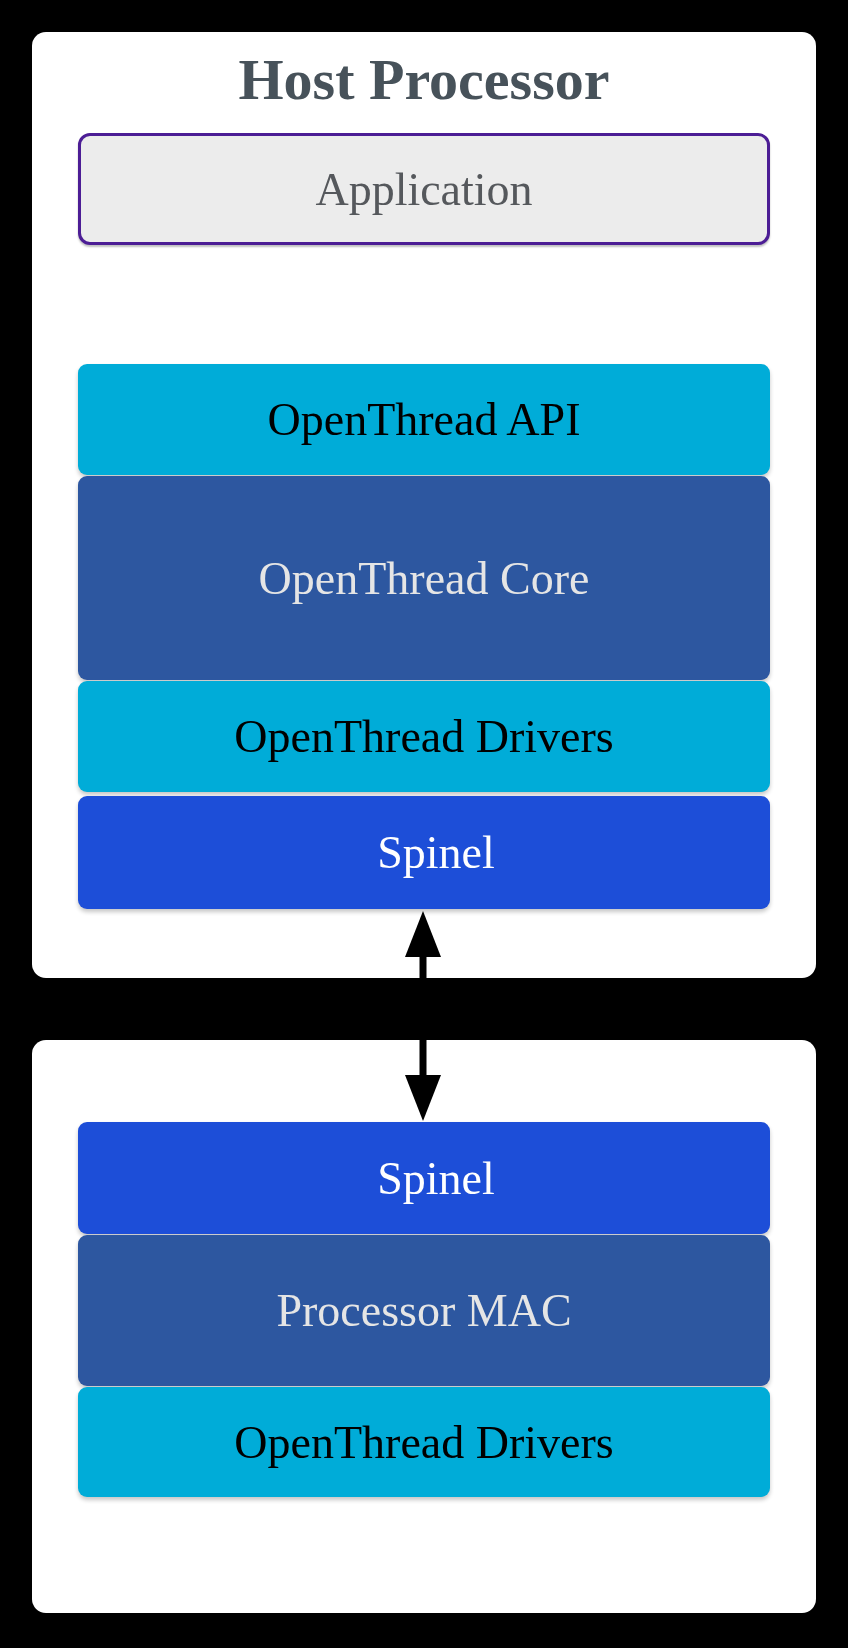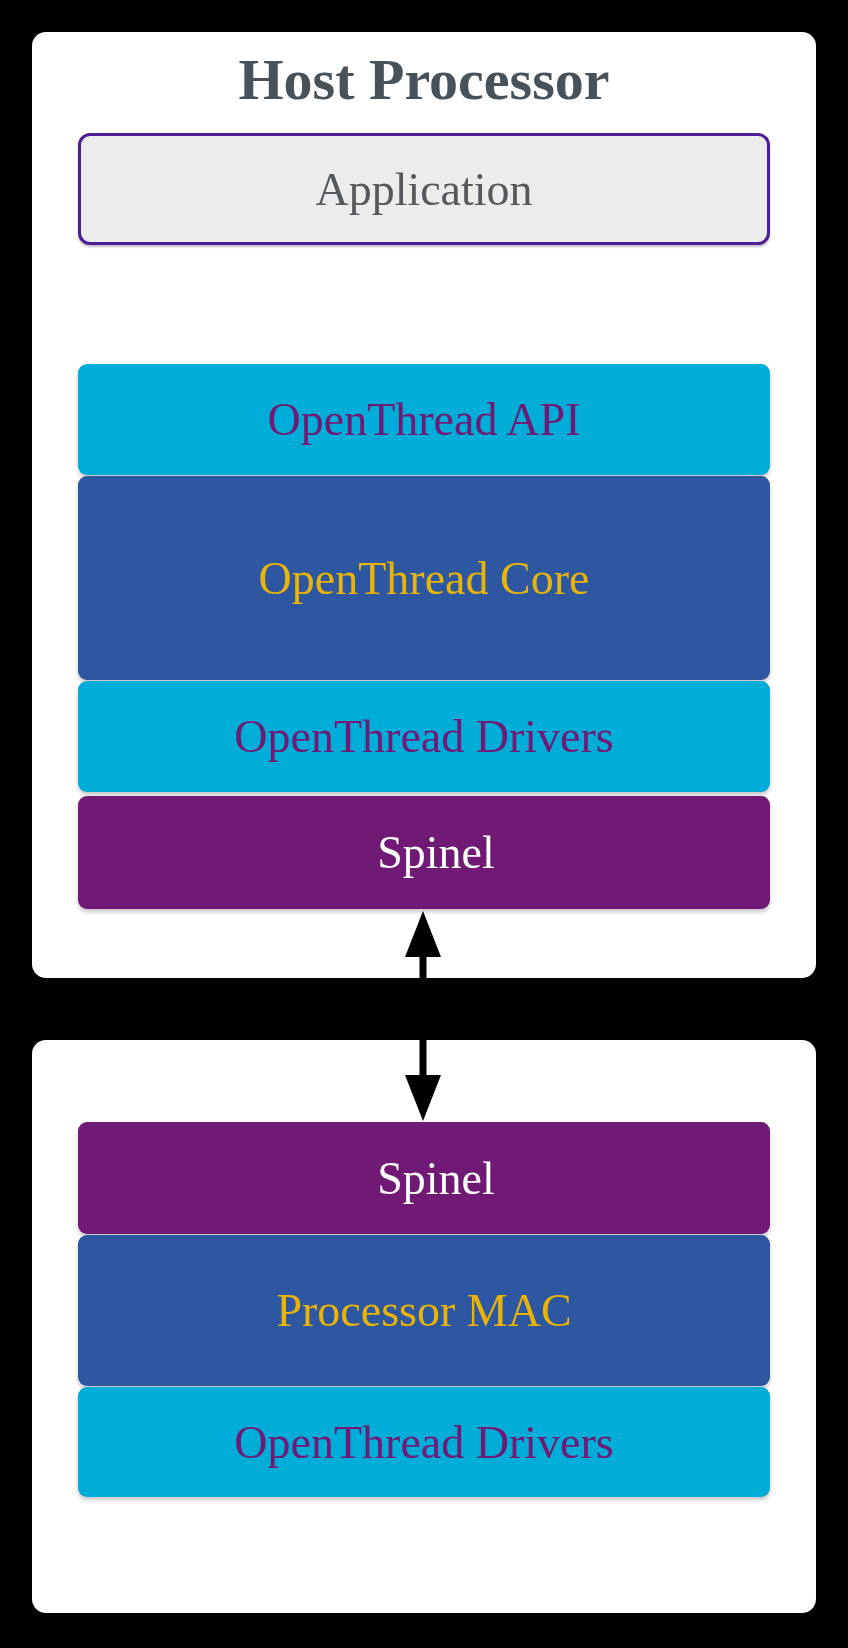--- a/index.html
+++ b/index.html
@@ -50,23 +50,23 @@
     font-size: 46px;
     border-radius: 9px;
   }
   .layer.external {
     background: #ECECEC;
     border: 3px solid #4c1d95;
     border-radius: 12px;
     color: #55585C;
     box-shadow: 0 2px 2px rgba(0,0,0,0.25);
   }
-  .layer.cyan { background: #00ACD8; color: #701a75; }
-  .layer.blue { background: #2D57A0; color: #eab308; }
-  .layer.red  { background: #701a75; color: #FFFFFF; padding-left: 24px; }
+  .layer.cyan { background: #00ACD8; color: #000000; }
+  .layer.blue { background: #2D57A0; color: #e5e5e5; }
+  .layer.red  { background: #1d4ed8; color: #FFFFFF; padding-left: 24px; }
   .layer.cyan, .layer.blue, .layer.red {
     box-shadow: 0 3px 4px rgba(0,0,0,0.22);
   }
 
   
   .l-app      { top: 101px; height: 112px; }
   .l-tp       { top: 215px; height: 114px; }
   .l-api      { top: 332px; height: 111px; }
   .l-core     { top: 444px; height: 204px; }
   .l-driv     { top: 649px; height: 111px; }

